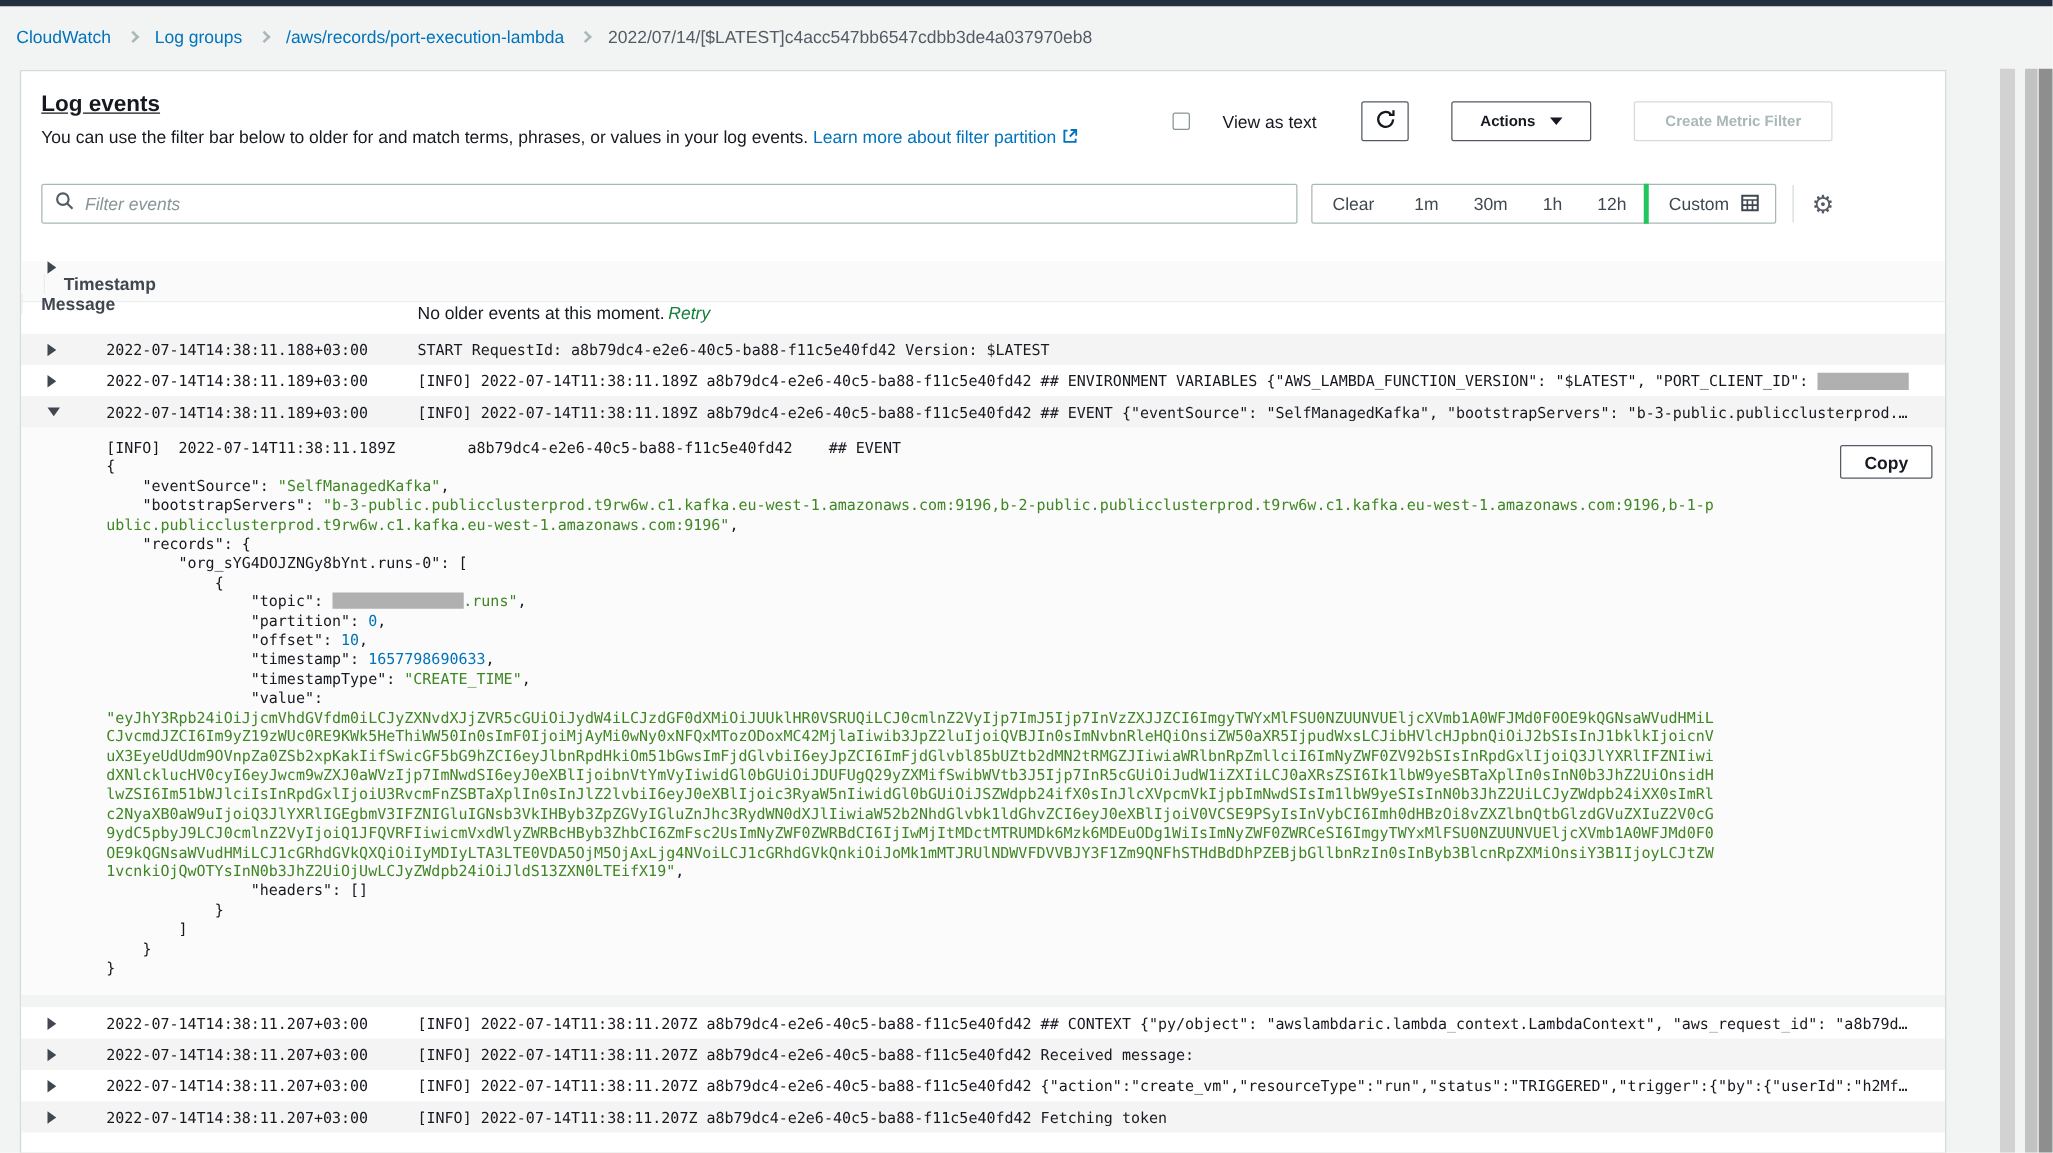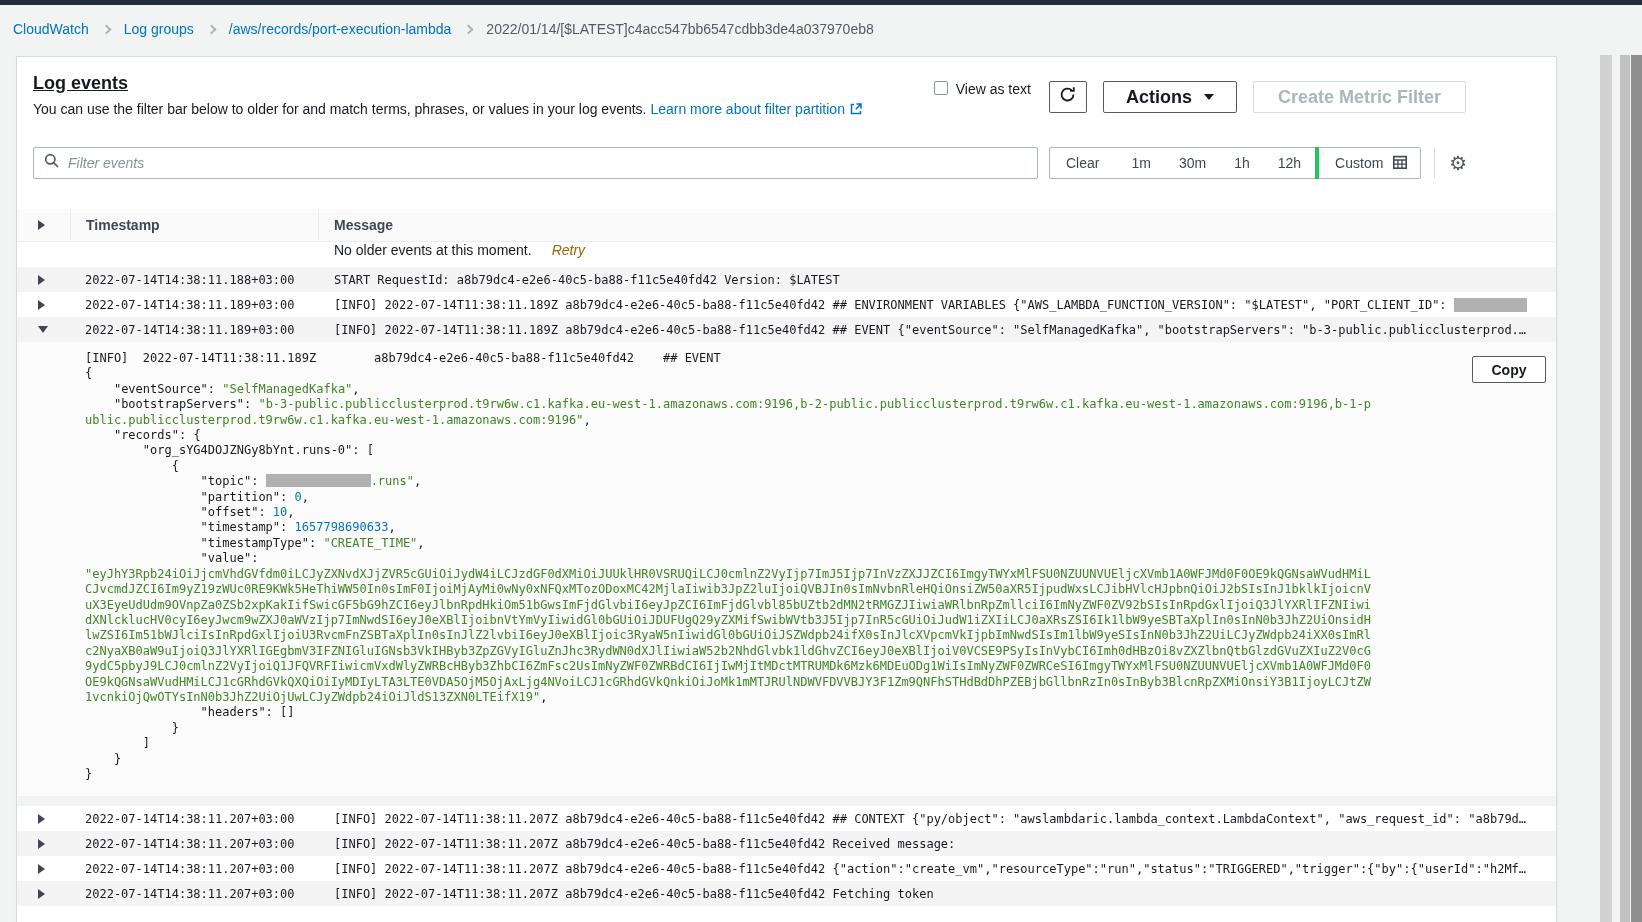--- a/index.html
+++ b/index.html
@@ -20,26 +20,26 @@
   .card { position:absolute; left:16px; top:56px; width:1541px; bottom:0;
           background:#fff; border:1px solid #d5dbdb; border-bottom:none;
           box-shadow:0 1px 1px rgba(0,0,0,.08); }
 
   .card-header { position:relative; margin:16px 20px 0 16px; height:52px; }
   .page-title { font-size:18px; font-weight:700; color:#16191f;text-decoration:underline; }
   .page-desc { margin-top:7px; font-size:14px; color:#16191f; }
   .desc-link { color:#0073bb; cursor:pointer; }
   .ext-icon { display:inline-block; vertical-align:-1px; margin-left:5px; }
 
-  .header-controls { position:absolute; right:70px; top:8px; display:flex; align-items:flex-start; }
+  .header-controls { position:absolute; right:70px; top:8px; display:flex; align-items:center;gap:18px; }
   .checkbox { width:14px; height:14px; border:1px solid #879596; border-radius:2px; background:#fff; }
   .cb-label { margin-left:8px; font-size:14px; }
   .btn { height:32px; display:flex; align-items:center; justify-content:center;
          background:#fff; border:1px solid #545b64; border-radius:2px;
-         font-size:18px; font-weight:700; color:#16191f; cursor:pointer; }
+         font-size:12px; font-weight:700; color:#16191f; cursor:pointer; }
   .btn-refresh { width:38px; margin-left:18px; }
   .btn-actions { margin-left:16px; padding:0 22px; }
   .caret-down { width:0; height:0; border-left:5px solid transparent; border-right:5px solid transparent;
                 border-top:6px solid #16191f; margin-left:12px; }
   .btn-disabled { margin-left:16px; padding:0 24px; border-color:#d5dbdb; color:#aab7b8; cursor:default; }
 
   
   .filter-row { margin:16px 20px 0 16px; display:flex; align-items:center; height:44px; }
   .search-box { flex:0 0 1005px; height:32px; border:1px solid #aab7b8; border-radius:2px;
                 background:#fff; display:flex; align-items:center; padding:0 10px; }
@@ -52,29 +52,29 @@
   .time-item.first { padding:0 18px 0 16px; }
   .time-custom { border-left:4px solid #22c55e; height:32px; display:flex; align-items:center;
                  padding:0 12px 0 16px; cursor:pointer; }
   .cal-icon { margin-left:9px; display:inline-block; }
   .v-divider { width:1px; height:30px; background:#d5dbdb; margin-left:13px; }
   .gear { margin-left:14px; font-size:20px; color:#545b64; cursor:pointer; line-height:1;
           font-family:"DejaVu Sans", sans-serif; }
 
   
   .thead { margin-top:24px; height:33px; background:#fafafa; border-bottom:1px solid #eaeded;
-           display:flex; align-items:stretch; font-size:14px; font-weight:700; color:#414750; }
+           display:flex; align-items:stretch; font-size:14px; font-weight:700; color:#414750;flex-direction:column; }
   .th-arrow { width:14px; margin-left:21px; display:flex; align-items:center; }
   .th-ts { margin-left:18px; width:248px; border-left:1px solid #eaeded; padding-left:15px;
            display:flex; align-items:center; }
   .th-msg { flex:1; border-left:1px solid #eaeded; padding-left:15px; display:flex; align-items:center; }
 
   .notice-row { height:25px; background:#fff; display:flex; align-items:flex-start;
                 padding-left:317px; font-size:14px; }
-  .retry-link { color:#a16207; font-style:italic; margin-left:20px; cursor:pointer; }
+  .retry-link { color:#15803d; font-style:italic; margin-left:3px; cursor:pointer; }
 
   .row { height:25px; display:flex; align-items:center; background:#fff;
          font-family:"DejaVu Sans Mono","Liberation Mono",monospace; font-size:12px; cursor:pointer; }
   .row.shade { background:#f4f4f4; }
   .tri-cell { width:14px; margin-left:21px; flex:0 0 auto; display:flex; align-items:center; }
   .tri-right { width:0; height:0; border-top:5px solid transparent; border-bottom:5px solid transparent;
                border-left:7px solid #414750; }
   .tri-down { width:0; height:0; border-left:5px solid transparent; border-right:5px solid transparent;
               border-top:7px solid #414750; }
   .cell-ts { margin-left:33px; width:249px; flex:0 0 auto; white-space:pre; }
@@ -107,21 +107,21 @@
 
 <div class="topbar"></div>
 
 <div class="breadcrumb">
   <span class="crumb-link">CloudWatch</span>
   <span class="crumb-sep"></span>
   <span class="crumb-link">Log groups</span>
   <span class="crumb-sep"></span>
   <span class="crumb-link">/aws/records/port-execution-lambda</span>
   <span class="crumb-sep"></span>
-  <span class="crumb-current">2022/01/14/[$LATEST]c4acc547bb6547cdbb3de4a037970eb8</span>
+  <span class="crumb-current">2022/07/14/[$LATEST]c4acc547bb6547cdbb3de4a037970eb8</span>
 </div>
 
 <div class="card">
 
   <div class="card-header">
     <div class="page-title">Log events</div>
     <div class="page-desc">
       <span>You can use the filter bar below to older for and match terms, phrases, or values in your log events.</span>
       <span class="desc-link"><span>Learn more about filter partition</span><span class="ext-icon"><svg width="12" height="12" viewBox="0 0 12 12">
               <path d="M4 1.5H1.5v9h9V8" fill="none" stroke="#0073bb" stroke-width="1.5"></path>

